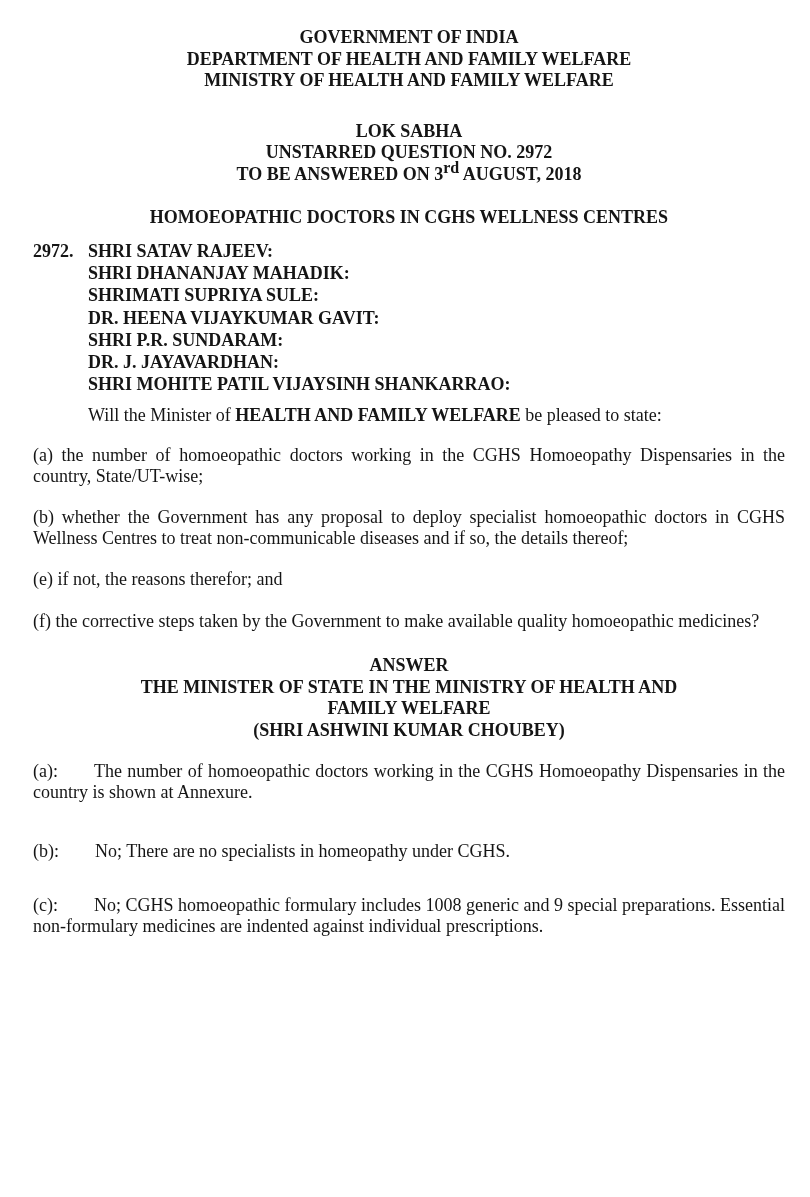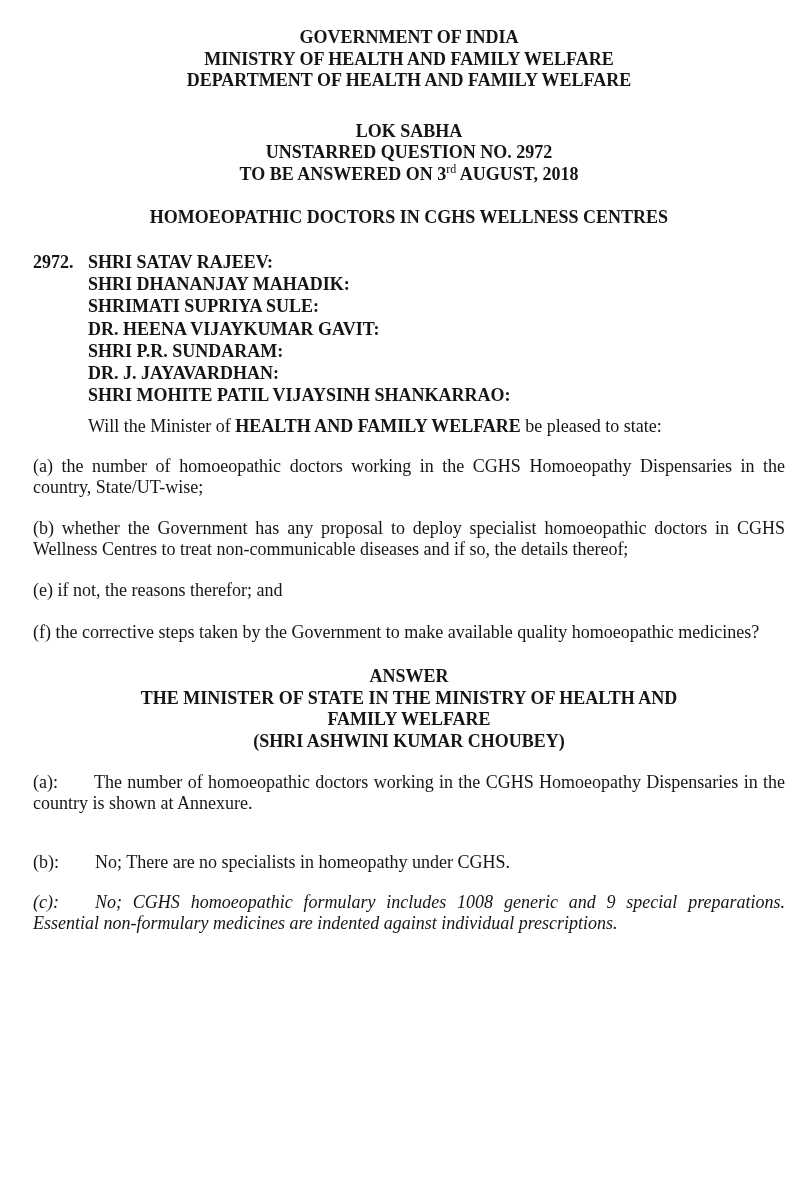--- a/index.html
+++ b/index.html
@@ -21,30 +21,30 @@
     padding: 27px 25px 0 33px;
     font-size: 18px;
     line-height: 21px;
   }
   .center { text-align: center; }
   .bold { font-weight: bold; }
 
   .letterhead { line-height: 21.5px; font-weight: bold; }
   .session-block { margin-top: 29px; line-height: 21.5px; font-weight: bold; }
   .session-block sup {
-    font-size: 12px;
+    font-size: 16px;
     line-height: 0;
     vertical-align: super;
-    font-weight: normal;
+    font-weight: bold;
   }
   .subject-line { margin-top: 22px; font-weight: bold; }
 
   .question-row {
     display: flex;
-    margin-top: 23px;
+    margin-top: 12px;
     font-weight: bold;
     line-height: 22.2px;
   }
   .question-number { width: 55px; flex: 0 0 55px; }
   .member-list { flex: 1; }
 
   .preamble {
     margin-top: 10px;
     text-indent: 55px;
   }
@@ -68,31 +68,31 @@
 
   p.response {
     margin: 20px 0 0 0;
     text-align: justify;
   }
   p.response .tab {
     display: inline-block;
     width: 36px;
   }
   p.response-b { margin-top: 38px; font-family: Liberation Serif, serif; }
-  p.response-c { margin-top: 19px; font-style: italic; }
+  p.response-c { margin-top: 33px; }
 </style>
 </head>
 <body>
 
 <div class="doc">
 
   <div class="letterhead center">
     <div>GOVERNMENT OF INDIA</div>
+    <div>DEPARTMENT OF HEALTH AND FAMILY WELFARE</div>
     <div>MINISTRY OF HEALTH AND FAMILY WELFARE</div>
-    <div>DEPARTMENT OF HEALTH AND FAMILY WELFARE</div>
   </div>
 
   <div class="session-block center">
     <div>LOK SABHA</div>
     <div>UNSTARRED QUESTION NO. 2972</div>
     <div><span>TO BE ANSWERED ON 3</span><sup>rd</sup><span> AUGUST, 2018</span></div>
   </div>
 
   <div class="subject-line center">HOMOEOPATHIC DOCTORS IN CGHS WELLNESS CENTRES</div>
 

